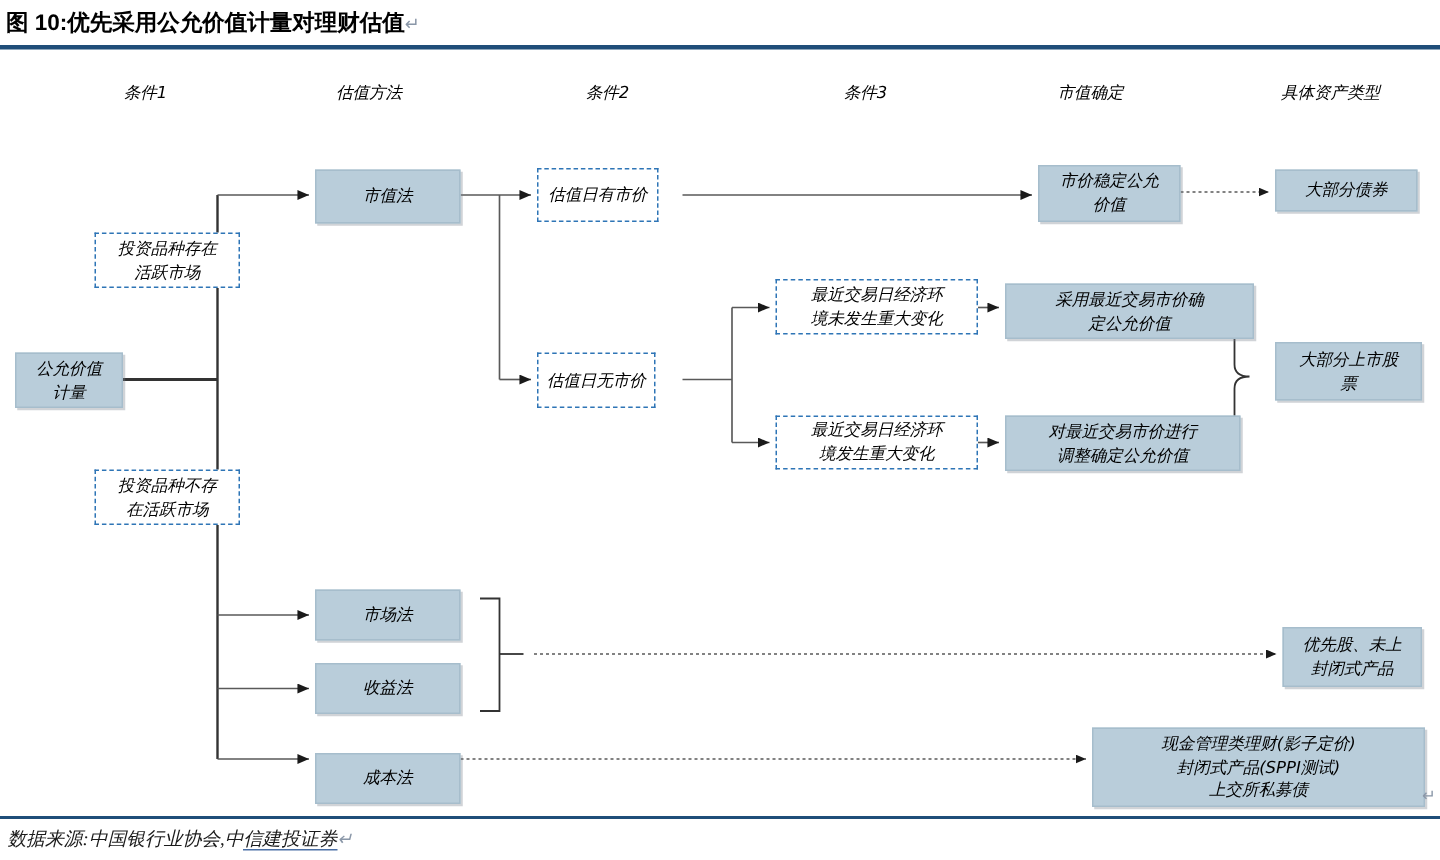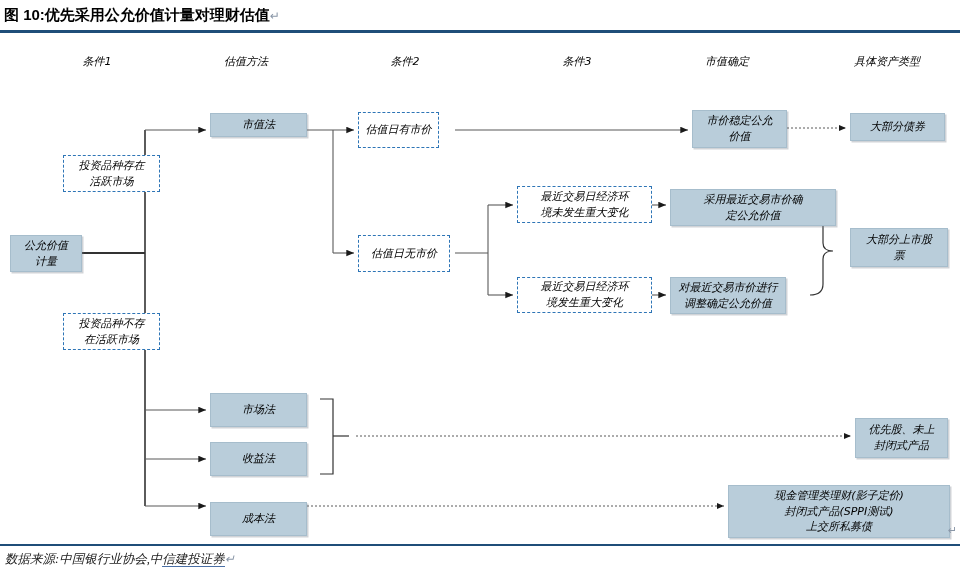--- a/index.html
+++ b/index.html
@@ -81,38 +81,38 @@
   </svg>
 
   <div class="node solid" style="left:10px;top:235px;width:72px;height:37px">公允价值
 计量</div>
 
   <div class="node dashed" style="left:63px;top:155px;width:97px;height:37px">投资品种存在
 活跃市场</div>
   <div class="node dashed" style="left:63px;top:313px;width:97px;height:37px">投资品种不存
 在活跃市场</div>
 
-  <div class="node solid" style="left:210px;top:113px;width:97px;height:24px">市值法</div>
+  <div class="node solid" style="left:210px;top:113px;width:97px;height:36px">市值法</div>
   <div class="node solid" style="left:210px;top:393px;width:97px;height:34px">市场法</div>
   <div class="node solid" style="left:210px;top:442px;width:97px;height:34px">收益法</div>
   <div class="node solid" style="left:210px;top:502px;width:97px;height:34px">成本法</div>
 
   <div class="node dashed" style="left:358px;top:112px;width:81px;height:36px">估值日有市价</div>
-  <div class="node dashed" style="left:358px;top:235px;width:92px;height:37px">估值日无市价</div>
+  <div class="node dashed" style="left:358px;top:235px;width:79px;height:37px">估值日无市价</div>
 
   <div class="node dashed" style="left:517px;top:186px;width:135px;height:37px">最近交易日经济环
 境未发生重大变化</div>
   <div class="node dashed" style="left:517px;top:277px;width:135px;height:36px">最近交易日经济环
 境发生重大变化</div>
 
   <div class="node solid" style="left:692px;top:110px;width:95px;height:38px">市价稳定公允
 价值</div>
   <div class="node solid" style="left:670px;top:189px;width:166px;height:37px">采用最近交易市价确
 定公允价值</div>
-  <div class="node solid" style="left:670px;top:277px;width:116px;height:37px">对最近交易市价进行
+  <div class="node solid" style="left:670px;top:277px;width:157px;height:37px">对最近交易市价进行
 调整确定公允价值</div>
 
   <div class="node solid" style="left:850px;top:113px;width:95px;height:28px">大部分债券</div>
   <div class="node solid" style="left:850px;top:228px;width:98px;height:39px">大部分上市股
 票</div>
   <div class="node solid" style="left:855px;top:418px;width:93px;height:40px">优先股、未上
 封闭式产品</div>
   <div class="node solid" style="left:728px;top:485px;width:222px;height:53px">现金管理类理财(影子定价)
 封闭式产品(SPPI测试)
 上交所私募债</div>

